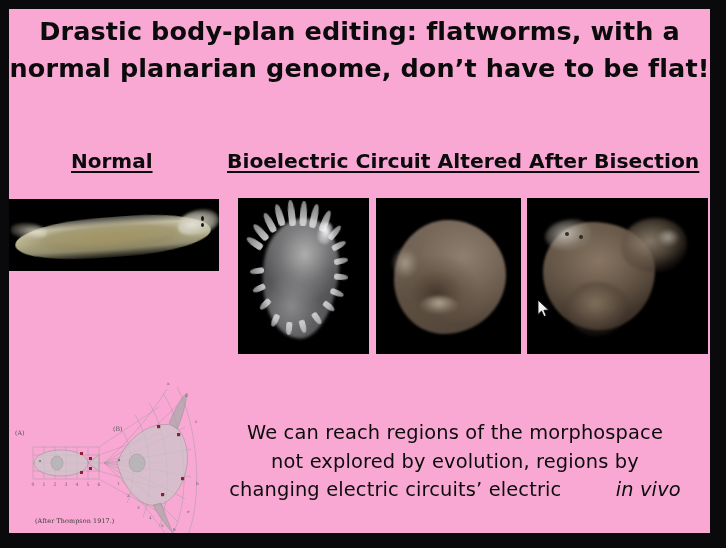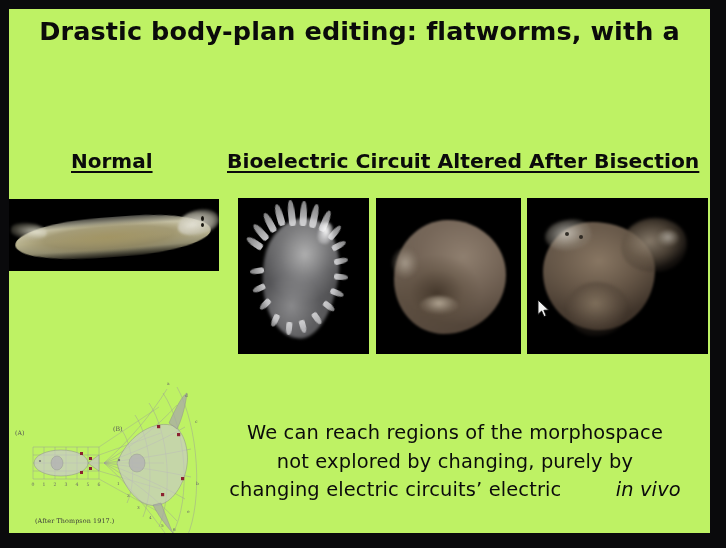--- a/index.html
+++ b/index.html
@@ -22,21 +22,21 @@
     background: #0a0a0c;
   }
 
   
   #slide-canvas {
     position: absolute;
     left: 9px;
     top: 9px;
     width: 701px;
     height: 524px;
-    background: #bef264;
+    background: #f9a8d4;
     overflow: hidden;
   }
 
   
   #title-block {
     position: absolute;
     left: 0;
     top: 4px;
     width: 701px;
     text-align: center;
@@ -325,20 +325,21 @@
   #bottom-text .ital { font-style: italic; margin-left: 48px; }
 </style>
 </head>
 <body>
 
 <div id="slide-frame">
   <div id="slide-canvas">
 
     <div id="title-block">
       <span class="tline">Drastic body-plan editing: flatworms, with a</span>
+      <span class="tline">normal planarian genome, don’t have to be flat!</span>
     </div>
 
     <div class="col-heading" id="heading-normal">Normal</div>
     <div class="col-heading" id="heading-bioelectric">Bioelectric Circuit Altered After Bisection</div>
 
     <div class="photo-panel" id="panel-normal">
       <div id="worm-normal"></div>
       <div id="worm-normal-tail"></div>
       <div id="worm-normal-head"></div>
       <div id="worm-normal-eye"></div>
@@ -495,18 +496,18 @@
         <text x="140" y="148">4</text>
         <text x="152" y="156">5</text>
         <text x="164" y="160">6</text>
       </g>
     </svg>
 
     <div id="thompson-caption">(After Thompson 1917.)</div>
 
     <div id="bottom-text">
       <span class="bline">We can reach regions of the morphospace</span>
-      <span class="bline">not explored by changing, purely by</span>
+      <span class="bline">not explored by evolution, regions by</span>
       <span class="bline"><span>changing electric circuits’ electric </span><span class="ital">in vivo</span></span>
     </div>
 
   </div>
 </div>
 
 </body></html>

